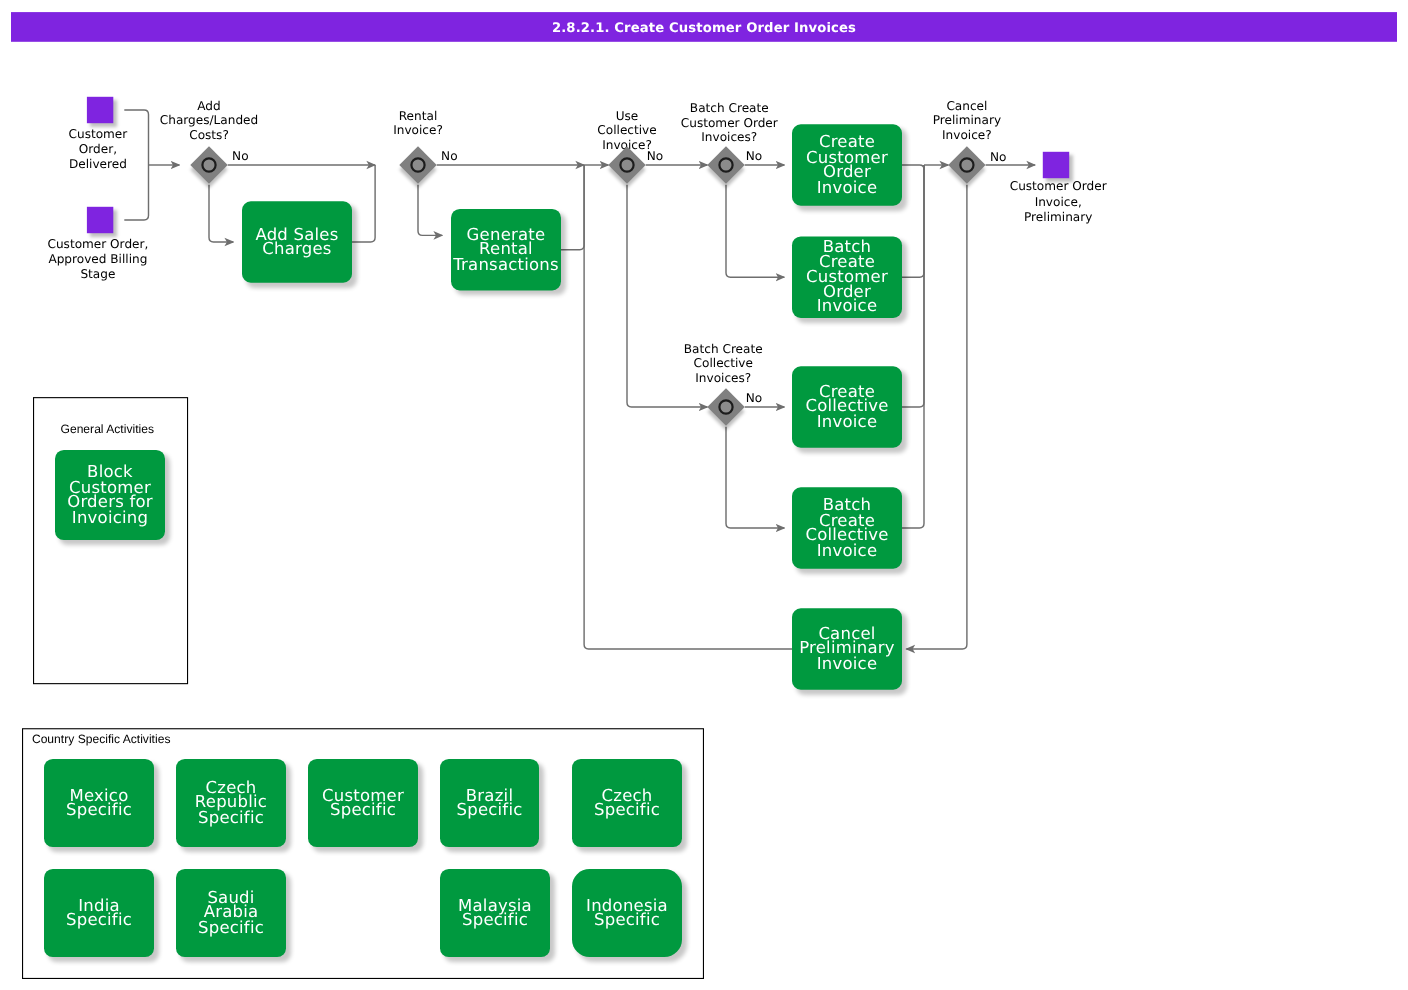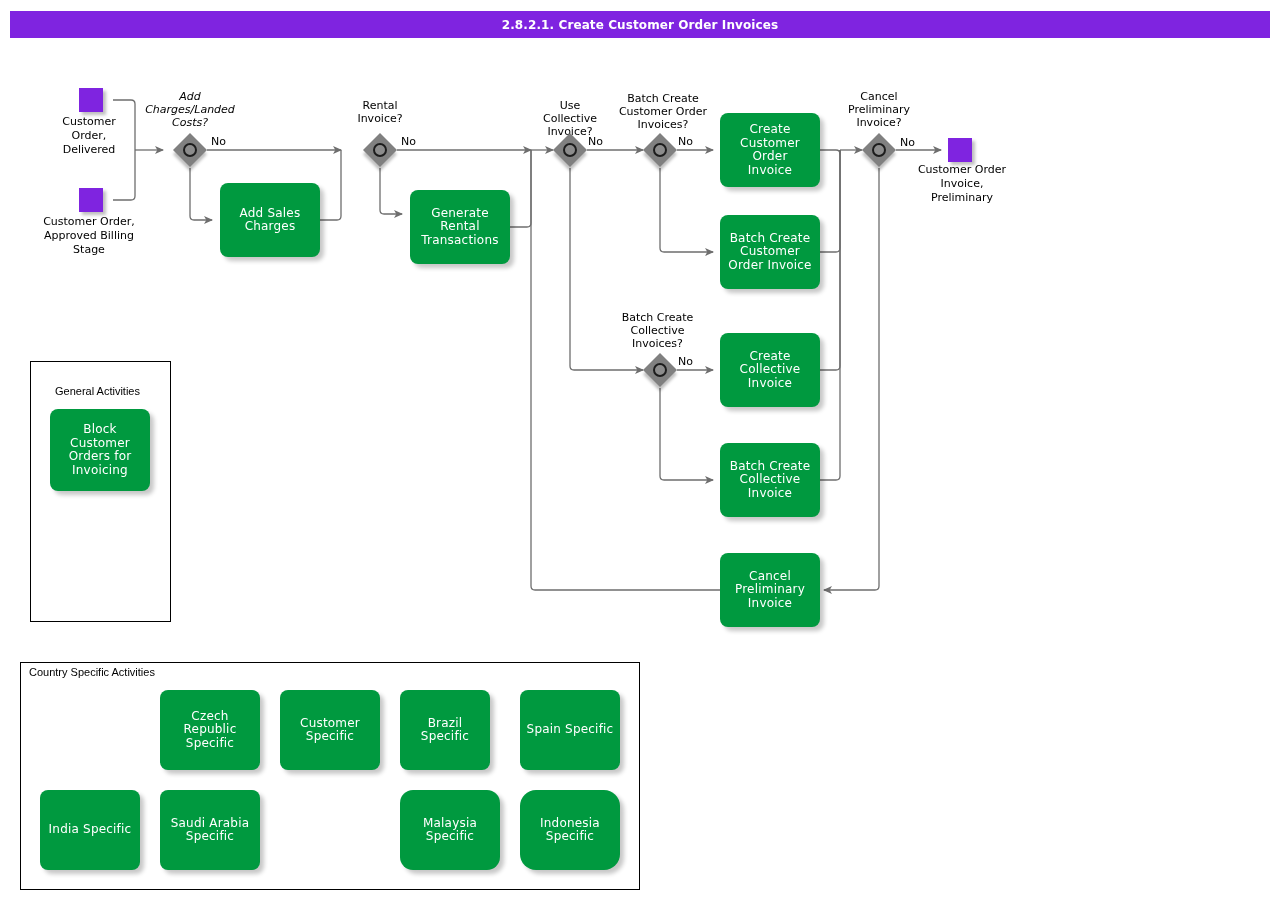--- a/index.html
+++ b/index.html
@@ -49,21 +49,21 @@
     pointer-events: none;
   }
 
   
   .task {
     position: absolute;
     background: #00993f;
     border-radius: 8px;
     box-shadow: 4px 4px 4px rgba(0,0,0,0.22);
     color: #ffffff;
-    font-size: 12px;
+    font-size: 15px;
     line-height: 13.5px;
     display: flex;
     align-items: center;
     justify-content: center;
     text-align: center;
     padding: 0 6px;
     box-sizing: border-box;
     letter-spacing: 0.2px;
   }
 
@@ -204,21 +204,21 @@
   <div class="event" style="left:79px; top:88px;"></div>
   <div class="event-label" style="left: 28px; top: 115px; width: 122px; white-space: pre-line;">Customer
 Order,
 Delivered</div>
 
   <div class="event" style="left:79px; top:188px;"></div>
   <div class="event-label" style="left: 18px; top: 215px; width: 142px; white-space: pre-line;">Customer Order,
 Approved Billing
 Stage</div>
 
-  <div class="gw-label" style="left: 120px; top: 90px; width: 140px; white-space: pre-line; font-style: italic;">Add
+  <div class="gw-label" style="left: 120px; top: 90px; width: 140px; white-space: pre-line;">Add
 Charges/Landed
 Costs?</div>
   <div class="gateway" style="left:173px; top:133px;">
     <div class="diamond"></div>
     <div class="ring"></div>
   </div>
   <div class="edge-label" style="left:211px; top:135px;">No</div>
 
   <div class="task" style="left: 220px; top: 183px; width: 100px; height: 74px; white-space: pre-line;">Add Sales
 Charges</div>
@@ -297,28 +297,29 @@
 
   <div class="group-frame" style="left:30px; top:361px; width:141px; height:261px;"></div>
   <div class="group-title" style="left:55px; top:385px;">General Activities</div>
   <div class="task" style="left: 50px; top: 409px; width: 100px; height: 82px; white-space: pre-line;">Block Customer
 Orders for
 Invoicing</div>
 
   <div class="group-frame" style="left:20px; top:662px; width:620px; height:228px;"></div>
   <div class="group-title" style="left:29px; top:666px;">Country Specific Activities</div>
 
+  <div class="task" style="left: 40px; top: 690px; width: 100px; height: 80px; white-space: pre-line;">Mexico Specific</div>
   <div class="task" style="left: 160px; top: 690px; width: 100px; height: 80px; white-space: pre-line;">Czech Republic
 Specific</div>
   <div class="task" style="left: 280px; top: 690px; width: 100px; height: 80px; white-space: pre-line;">Customer
 Specific</div>
   <div class="task" style="left: 400px; top: 690px; width: 90px; height: 80px; white-space: pre-line;">Brazil Specific</div>
-  <div class="task" style="left: 520px; top: 690px; width: 100px; height: 80px; white-space: pre-line;">Spain Specific</div>
+  <div class="task" style="left: 520px; top: 690px; width: 100px; height: 80px; white-space: pre-line;">Czech Specific</div>
 
   <div class="task" style="left: 40px; top: 790px; width: 100px; height: 80px; white-space: pre-line;">India Specific</div>
   <div class="task" style="left: 160px; top: 790px; width: 100px; height: 80px; white-space: pre-line;">Saudi Arabia
 Specific</div>
-  <div class="task" style="left: 400px; top: 790px; width: 100px; height: 80px; white-space: pre-line; border-radius: 13px;">Malaysia
+  <div class="task" style="left: 400px; top: 790px; width: 100px; height: 80px; white-space: pre-line;">Malaysia
 Specific</div>
   <div class="task" style="left: 520px; top: 790px; width: 100px; height: 80px; white-space: pre-line; border-radius: 16px;">Indonesia
 Specific</div>
 
 </div>
 
 </body></html>

